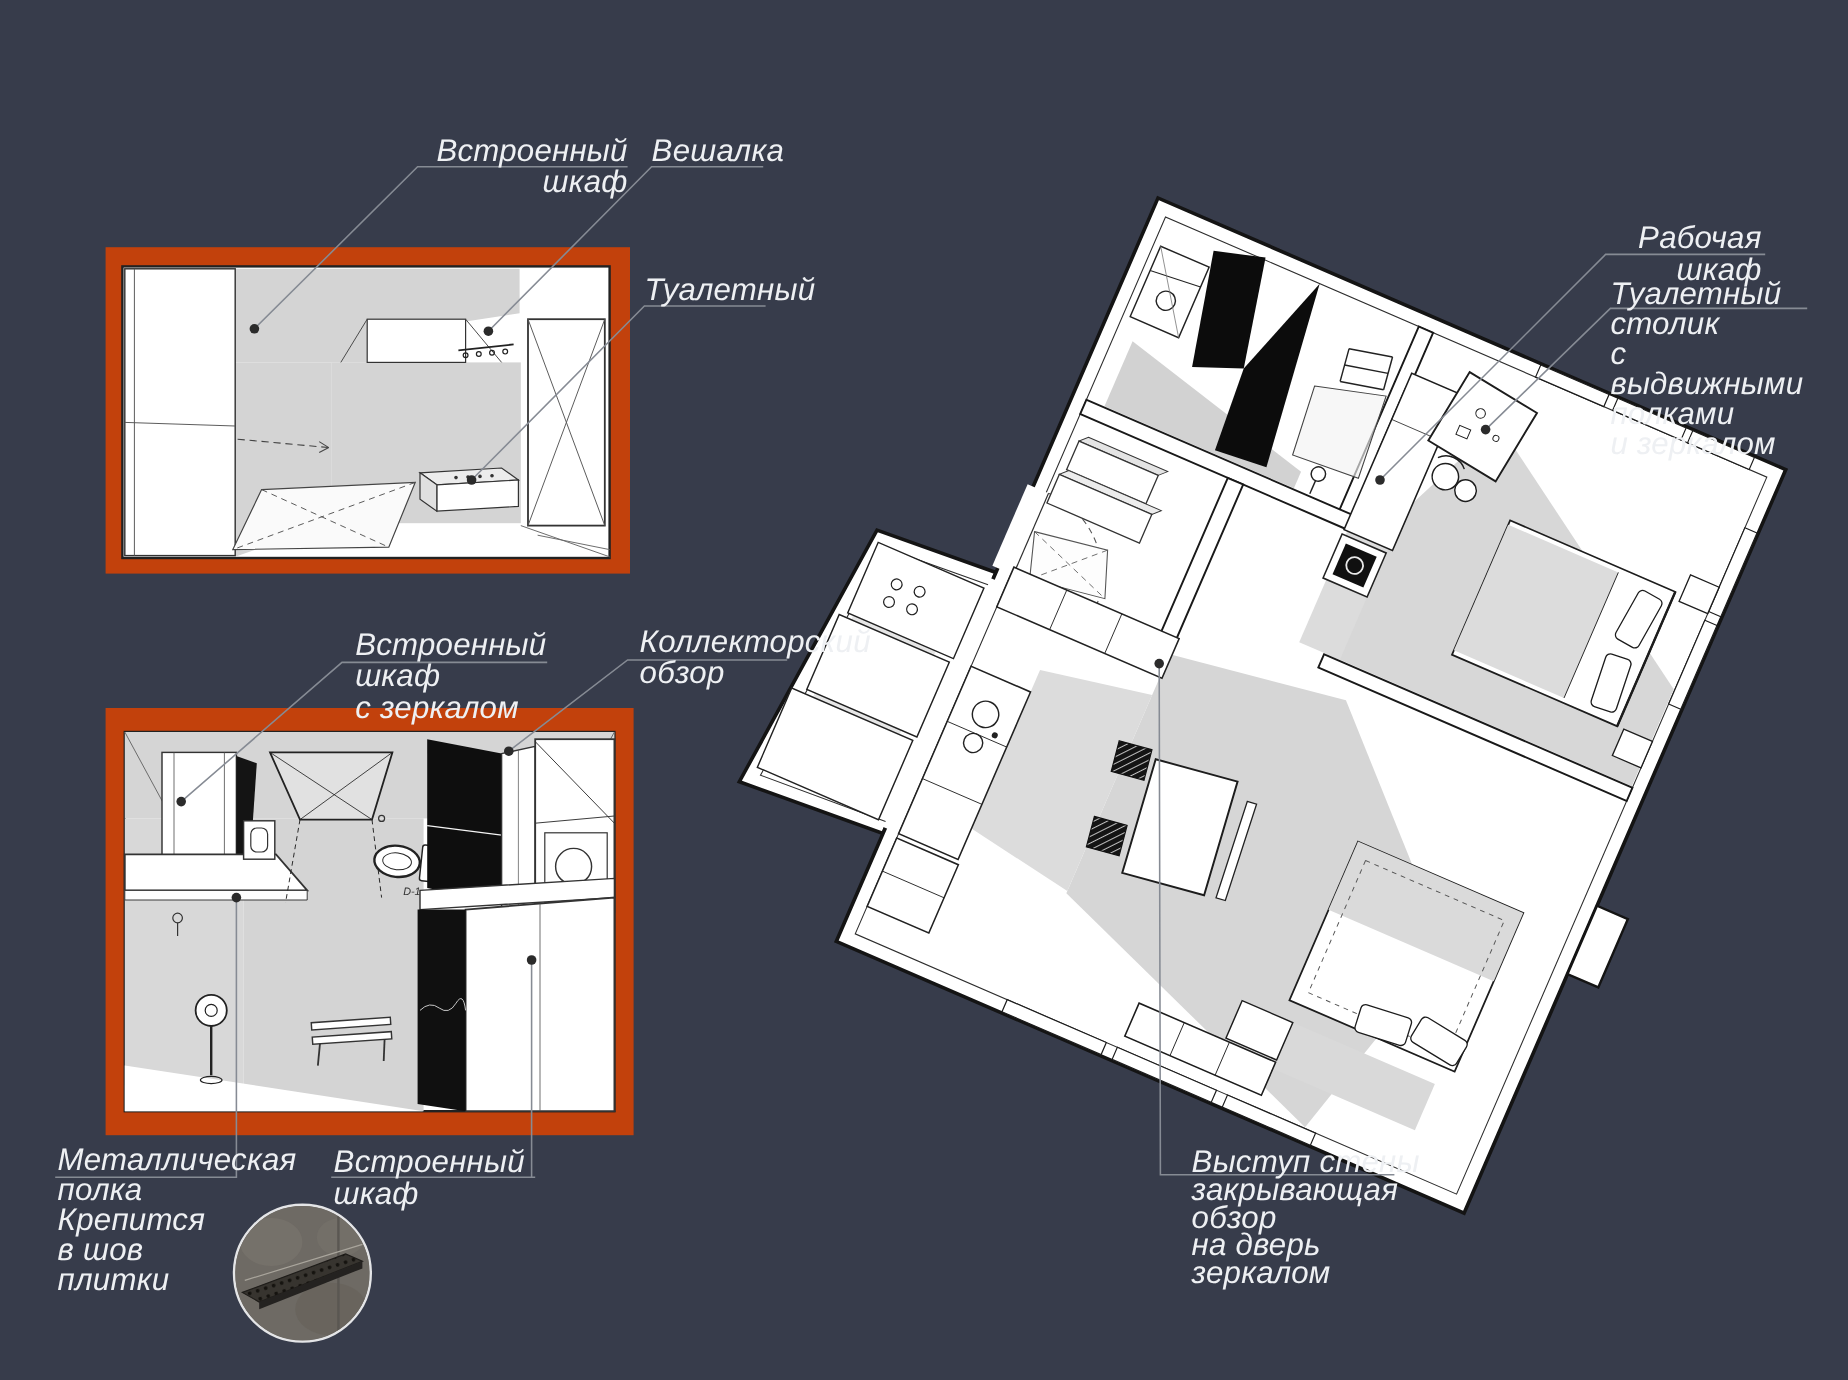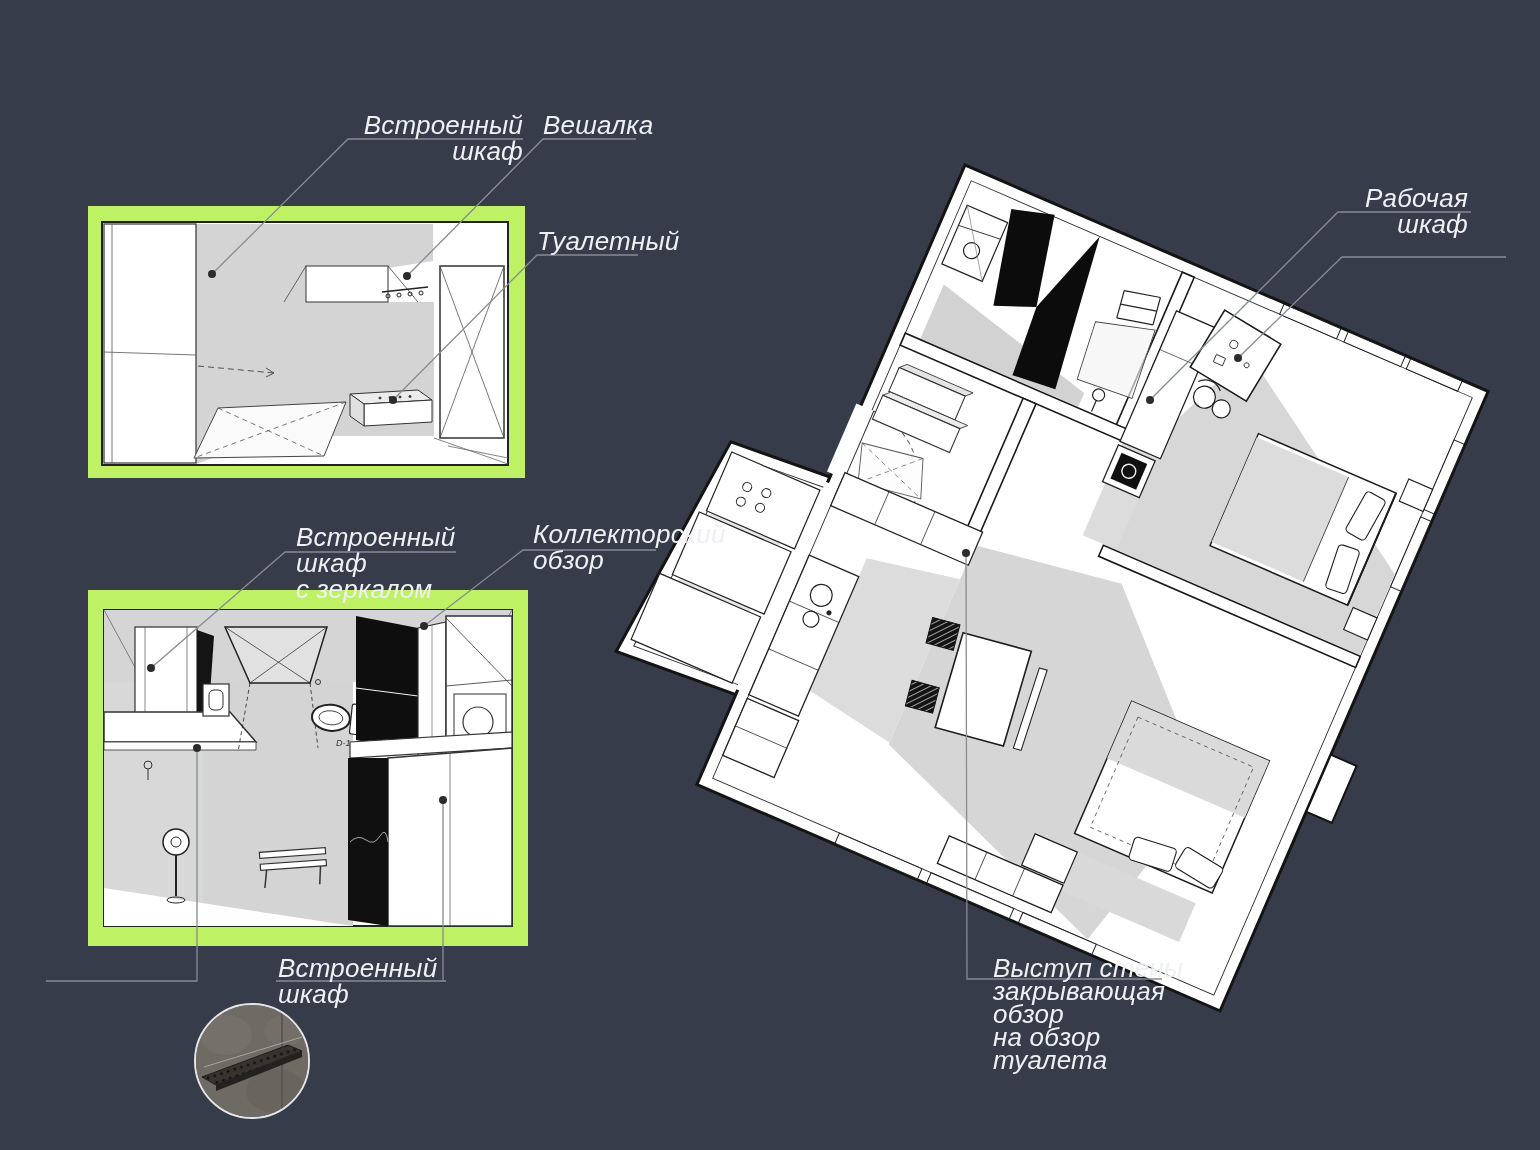--- a/index.html
+++ b/index.html
@@ -1,21 +1,21 @@
 <!DOCTYPE html>
 <html><head>
 <meta charset="utf-8">
 <style>
   html,body{margin:0;padding:0;background:#23262f;}
   #stage{
     position:relative;width:1540px;height:1150px;overflow:hidden;
     background:#373c4b;
     font-family:"Liberation Sans",sans-serif;
   }
-  .panel{position:absolute;background:#bef264;z-index:2;}
+  .panel{position:absolute;background:#c2410c;z-index:2;}
   #floor-plan{
     position:absolute;left:825px;top:155px;width:760px;height:710px;
     transform:rotate(23.4deg);transform-origin:140px 10px;z-index:1;
   }
   #inset-photo{
     position:absolute;left:194px;top:1003px;width:112px;height:112px;
     border-radius:50%;border:2px solid #e4e5e7;overflow:hidden;z-index:2;
     background:#6e6a64;
   }
   #leaders{position:absolute;left:0;top:0;z-index:5;pointer-events:none;}
@@ -366,19 +366,27 @@
     </g>
   </svg>
 
   <div class="lbl ra" style="left:348px;top:112px;width:175px">Встроенный шкаф</div>
   <div class="lbl ra" style="left:543px;top:112px;width:93px">Вешалка</div>
   <div class="lbl ra" style="left:537px;top:228px;width:101px">Туалетный</div>
   <div class="lbl" style="left:296px;top:524px;width:180px">Встроенный шкаф
 с зеркалом</div>
   <div class="lbl" style="left:533px;top:521px;width:150px">Коллекторский
 обзор</div>
+  <div class="lbl lh25" style="left:48px;top:954px;width:170px">Металлическая
+полка
+Крепится
+в шов плитки</div>
   <div class="lbl" style="left:278px;top:955px;width:180px">Встроенный шкаф</div>
   <div class="lbl ra" style="left:1338px;top:185px;width:130px">Рабочая шкаф</div>
+  <div class="lbl lh25" style="left:1342px;top:232px;width:180px">Туалетный столик
+с выдвижными
+полками
+и зеркалом</div>
   <div class="lbl lh23" style="left:993px;top:957px;width:200px">Выступ стены
 закрывающая обзор
-на обзор туалета</div>
+на дверь зеркалом</div>
 
 </div>
 
 </body></html>

